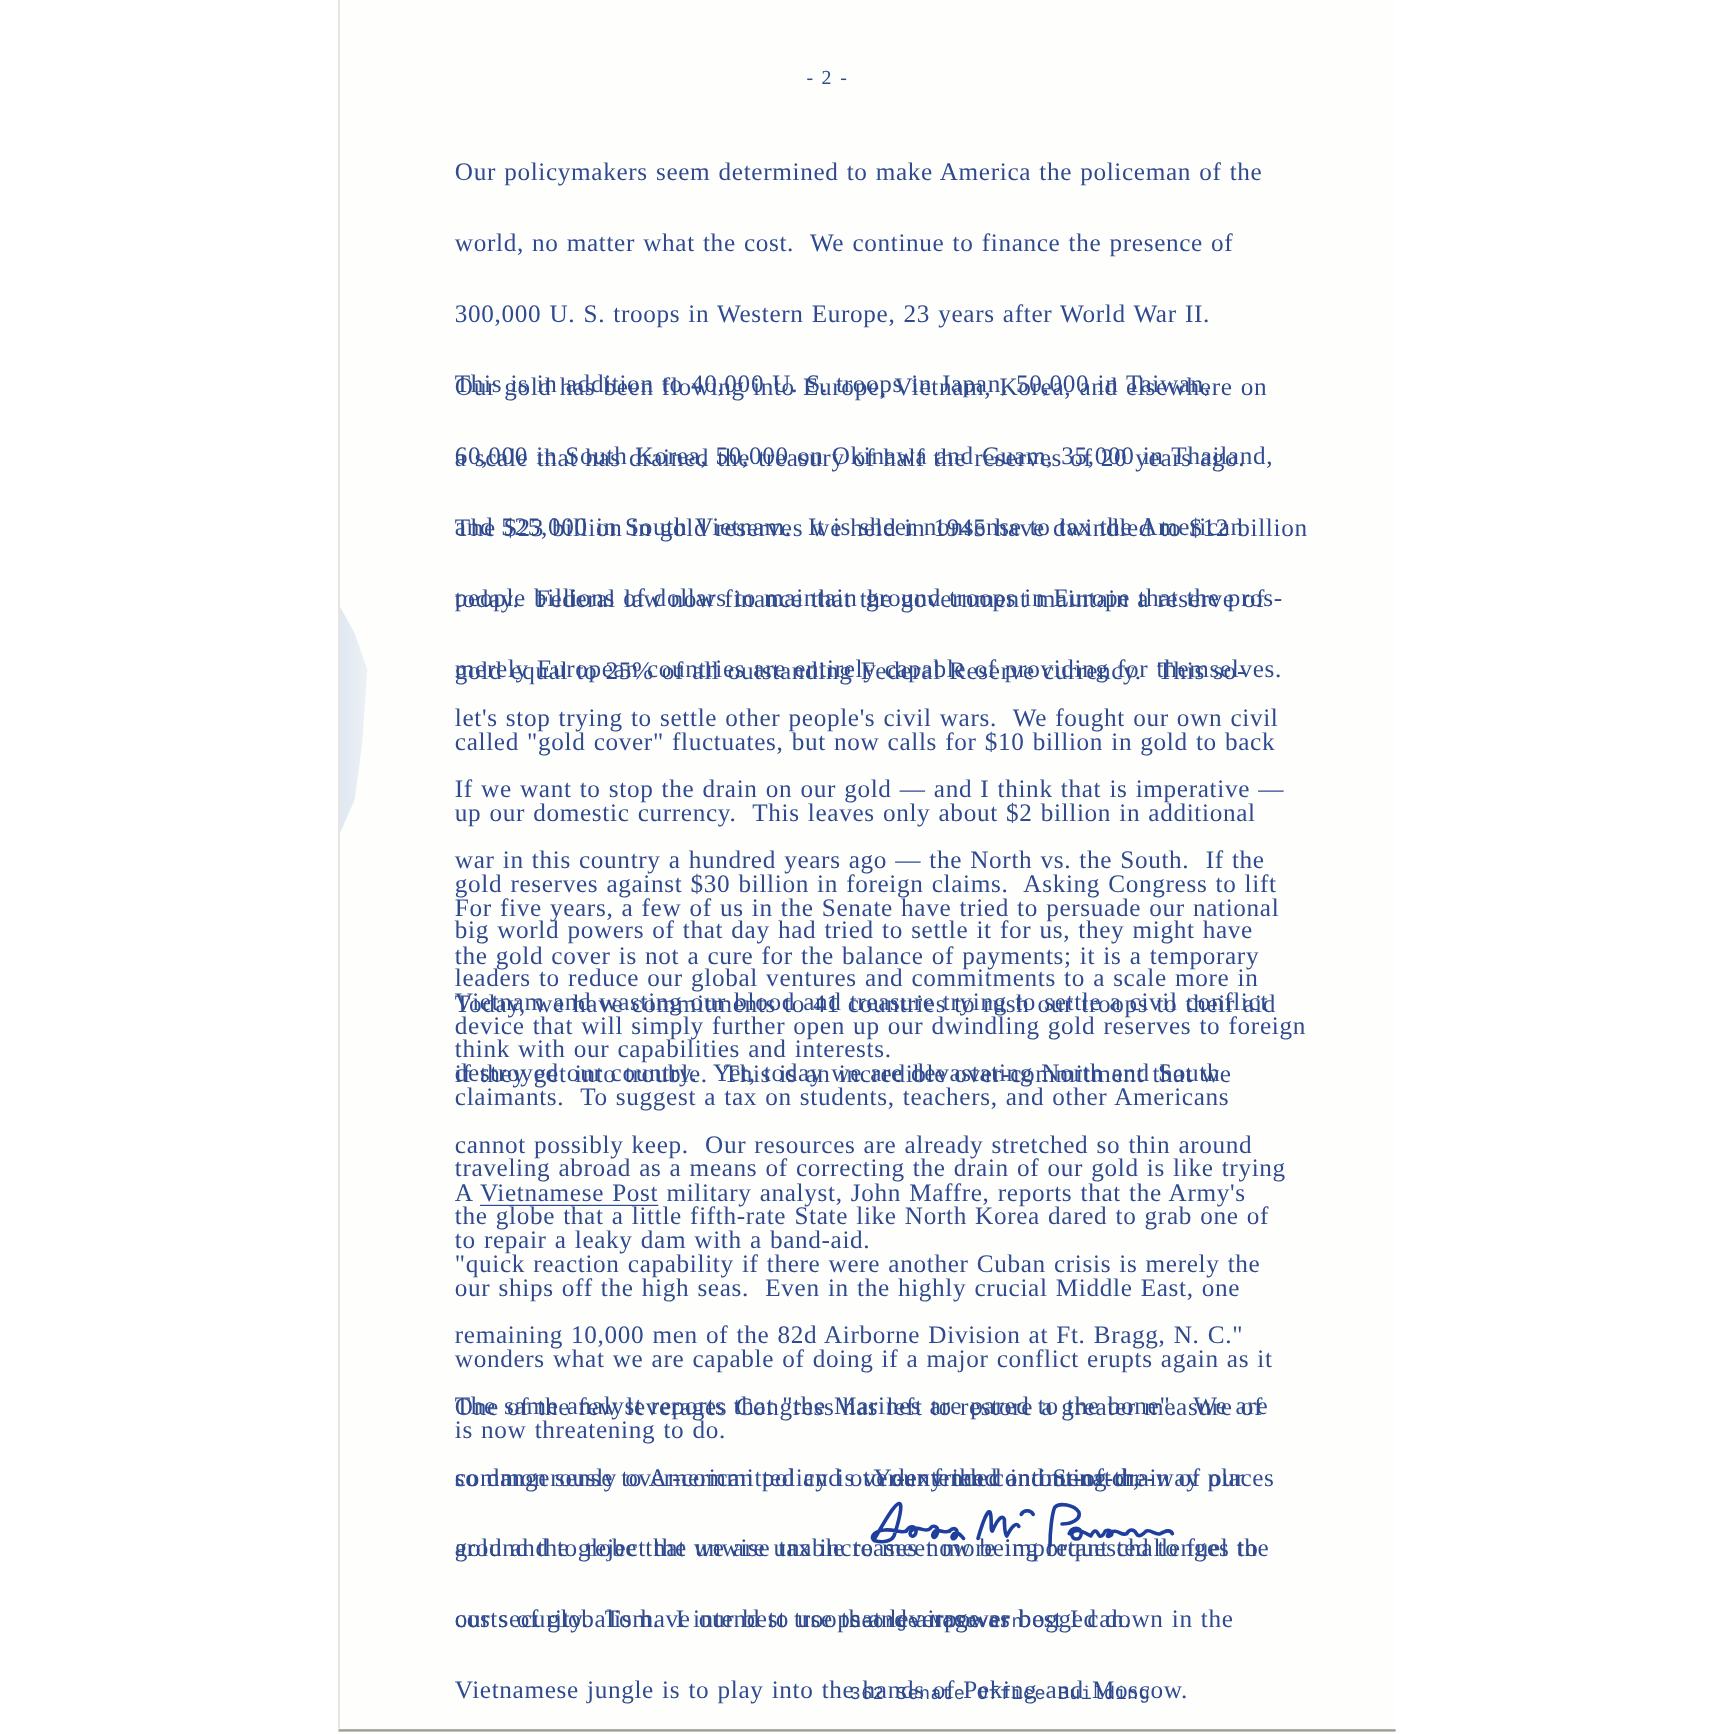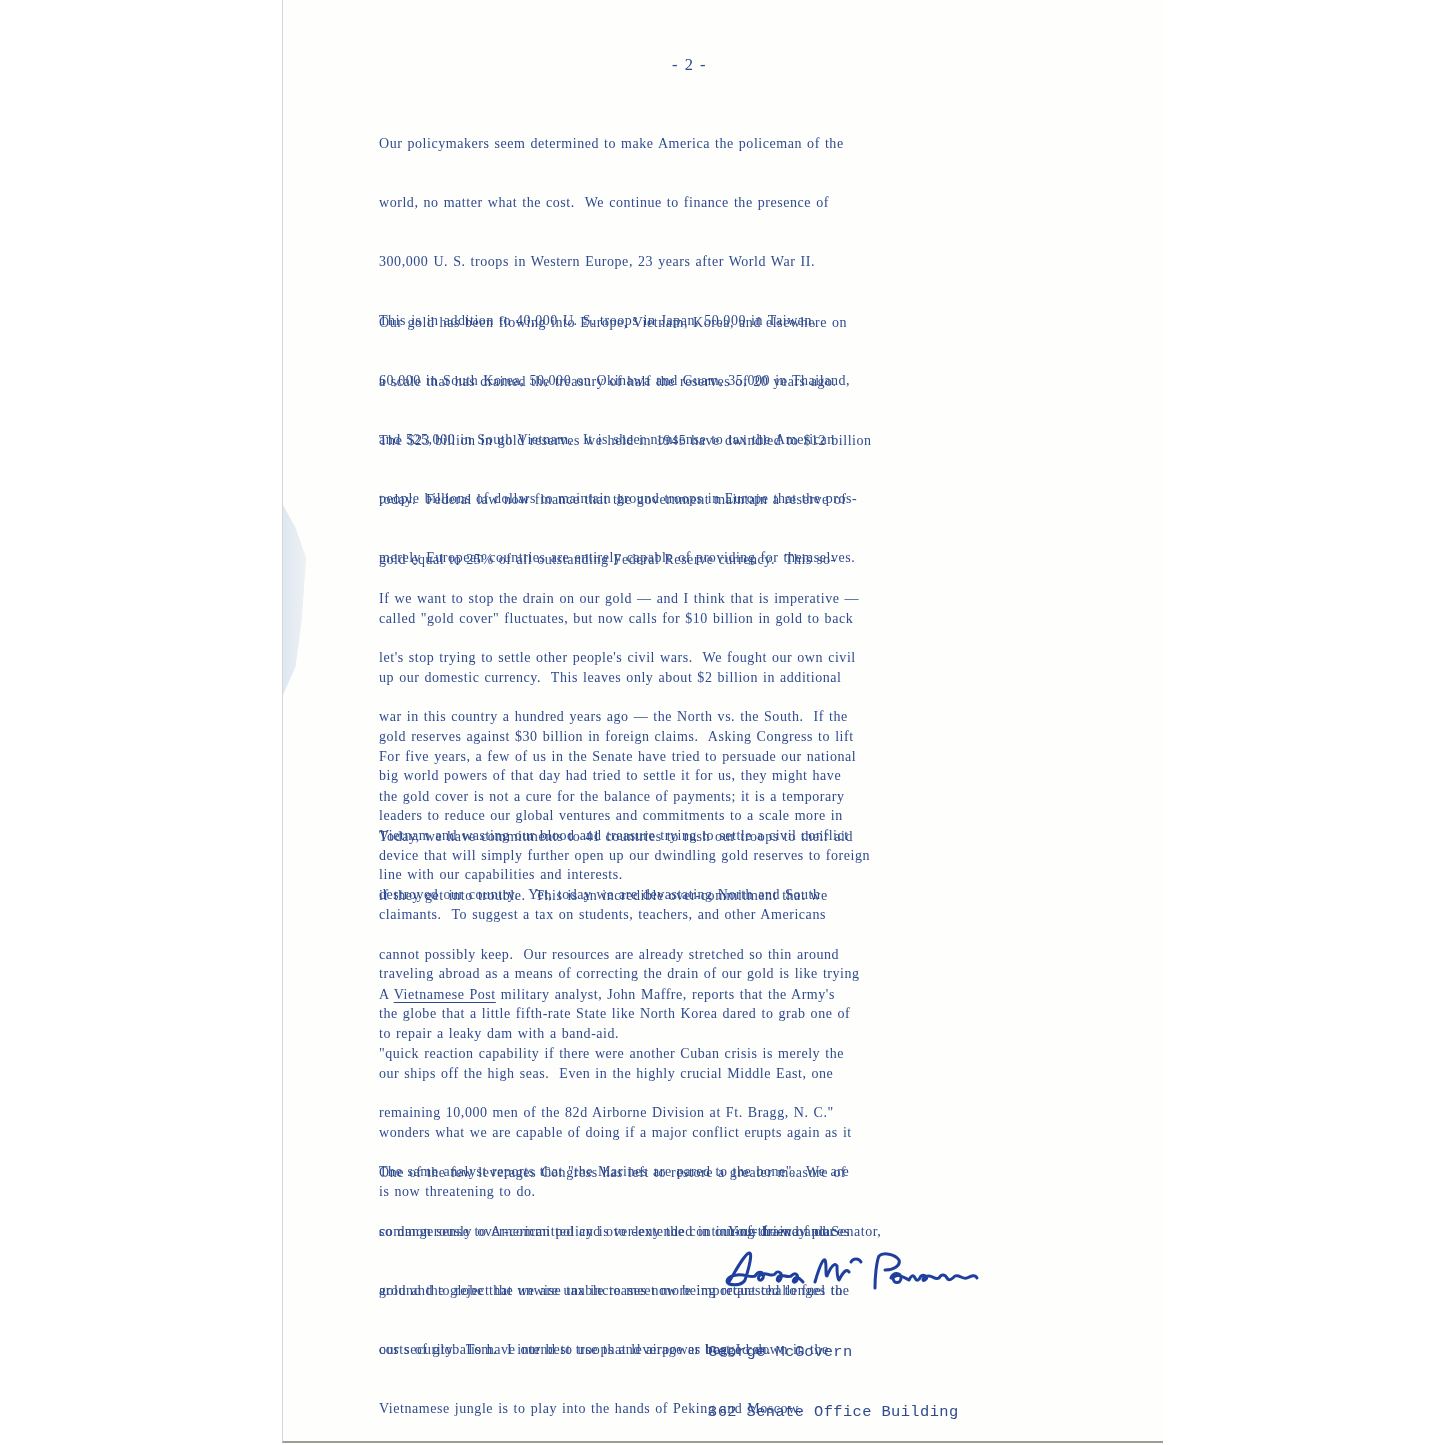--- a/index.html
+++ b/index.html
@@ -30,21 +30,21 @@
       top: 505px;
       width: 42px;
       height: 190px;
       background: linear-gradient(90deg, #dfe7ef 0%, #eef2f6 60%, #f6f8fa 100%);
       clip-path: polygon(0% 0%, 30% 12%, 55% 28%, 45% 60%, 30% 85%, 0% 100%);
     }
     .text {
       position: absolute;
       font-family: "Liberation Serif", "DejaVu Serif", serif;
       color: #2f4a8e;
-      font-size: 14px;
+      font-size: 21px;
       letter-spacing: 0.55px;
       word-spacing: 1px;
       white-space: pre;
       line-height: 19.75px;
     }
     .page-number {
       position: absolute;
       left: 672px;
       top: 55px;
       font-family: "Liberation Serif", "DejaVu Serif", serif;
@@ -119,32 +119,32 @@
   <span class="line">up our domestic currency.  This leaves only about $2 billion in additional</span>
   <span class="line">gold reserves against $30 billion in foreign claims.  Asking Congress to lift</span>
   <span class="line">the gold cover is not a cure for the balance of payments; it is a temporary</span>
   <span class="line">device that will simply further open up our dwindling gold reserves to foreign</span>
   <span class="line">claimants.  To suggest a tax on students, teachers, and other Americans</span>
   <span class="line">traveling abroad as a means of correcting the drain of our gold is like trying</span>
   <span class="line">to repair a leaky dam with a band-aid.</span>
 </p>
 
 <p class="text para" style="top:549px;">
+  <span class="line">let's stop trying to settle other people's civil wars.  We fought our own civil</span>
   <span class="line">If we want to stop the drain on our gold — and I think that is imperative —</span>
-  <span class="line">let's stop trying to settle other people's civil wars.  We fought our own civil</span>
   <span class="line">war in this country a hundred years ago — the North vs. the South.  If the</span>
   <span class="line">big world powers of that day had tried to settle it for us, they might have</span>
   <span class="line">Vietnam and wasting our blood and treasure trying to settle a civil conflict</span>
   <span class="line">destroyed our country.  Yet, today we are devastating North and South</span>
 </p>
 
 <p class="text para" style="top:707px;">
   <span class="line">For five years, a few of us in the Senate have tried to persuade our national</span>
   <span class="line">leaders to reduce our global ventures and commitments to a scale more in</span>
-  <span class="line">line with our capabilities and interests.</span>
+  <span class="line">think with our capabilities and interests.</span>
 </p>
 
 <p class="text para" style="top:787px;">
   <span class="line">Today, we have commitments to 41 countries to rush our troops to their aid</span>
   <span class="line">if they get into trouble.  This is an incredible over-commitment that we</span>
   <span class="line">cannot possibly keep.  Our resources are already stretched so thin around</span>
   <span class="line">the globe that a little fifth-rate State like North Korea dared to grab one of</span>
   <span class="line">our ships off the high seas.  Even in the highly crucial Middle East, one</span>
   <span class="line">wonders what we are capable of doing if a major conflict erupts again as it</span>
   <span class="line">is now threatening to do.</span>

